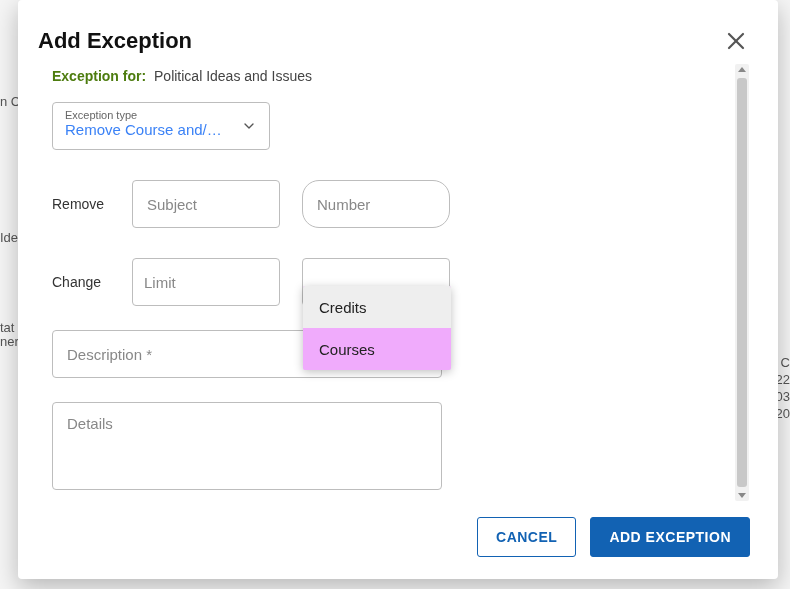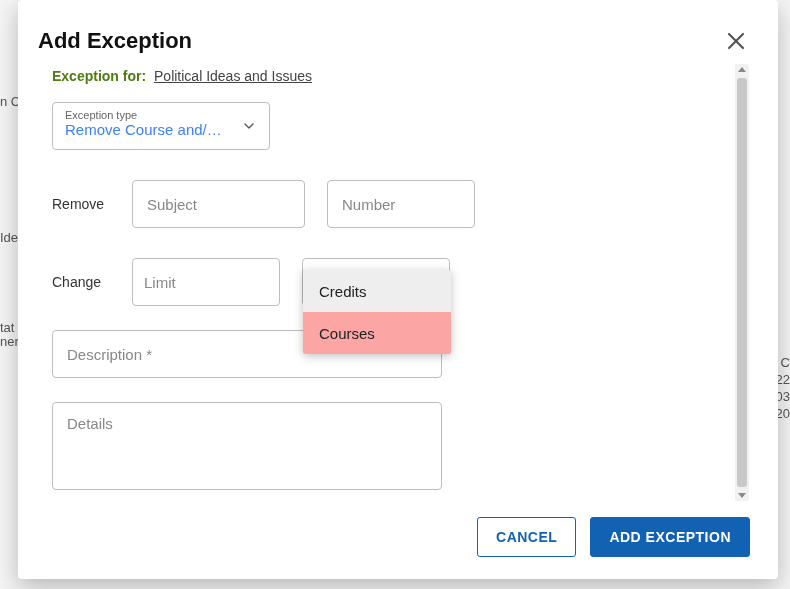--- a/index.html
+++ b/index.html
@@ -57,21 +57,21 @@
   .scroll-track::after { bottom:3px; border-top:5px solid #888; }
   .scroll-thumb {
     position: absolute;
     left: 2px; right: 2px;
     top: 14px; bottom: 14px;
     background: #c8c8c8;
     border-radius: 3px;
   }
   .ex-for-row { margin-top: 6px; font-size: 14px; }
   .ex-for-label { font-weight: 700; color: #4d7c0f; }
-  .ex-for-value { color: #444; margin-left: 4px; text-decoration: underline; }
+  .ex-for-value { color: #444; margin-left: 4px; }
   .select-box {
     margin-top: 18px;
     width: 218px; height: 48px;
     border: 1px solid #bdbdbd;
     border-radius: 4px;
     position: relative;
     padding: 6px 40px 6px 12px;
     cursor: pointer;
   }
   .select-box .sb-label { font-size: 11px; color: #666; }
@@ -88,22 +88,22 @@
   .row-label { font-size: 14px; color: #333; width: 58px; }
   .input-box {
     height: 48px;
     border: 1px solid #bdbdbd;
     border-radius: 4px;
     padding: 0 14px;
     display: flex; align-items: center;
     font-size: 15px; color: #888;
     background: #fff;
   }
-  .input-subject { width: 173px; }
-  .input-number { width: 148px; }
+  .input-subject { width: 148px; }
+  .input-number { width: 148px; border-radius: 17px; }
   .input-limit { width: 148px; padding-left: 11px; }
   .input-choice { width: 148px; position: relative; }
   .desc-box {
     margin-top: 24px;
     width: 390px; height: 48px;
     border: 1px solid #bdbdbd;
     border-radius: 4px;
     padding: 0 14px;
     display: flex; align-items: center;
     font-size: 15px; color: #888;
@@ -111,23 +111,23 @@
   .details-box {
     margin-top: 24px;
     width: 390px; height: 88px;
     border: 1px solid #bdbdbd;
     border-radius: 4px;
     padding: 12px 14px;
     font-size: 15px; color: #888;
   }
   .dropdown-menu {
     position: absolute;
-    left: 251px; top: 208px;
+    left: 251px; top: 224px;
     width: 148px;
-    background: #fca5a5;
+    background: #f0abfc;
     border-radius: 2px;
     box-shadow: 0 2px 10px rgba(0,0,0,0.25);
     z-index: 50;
     overflow: hidden;
   }
   .dropdown-item {
     height: 42px;
     display: flex; align-items: center;
     padding: 0 16px;
     font-size: 15px; color: #222;

